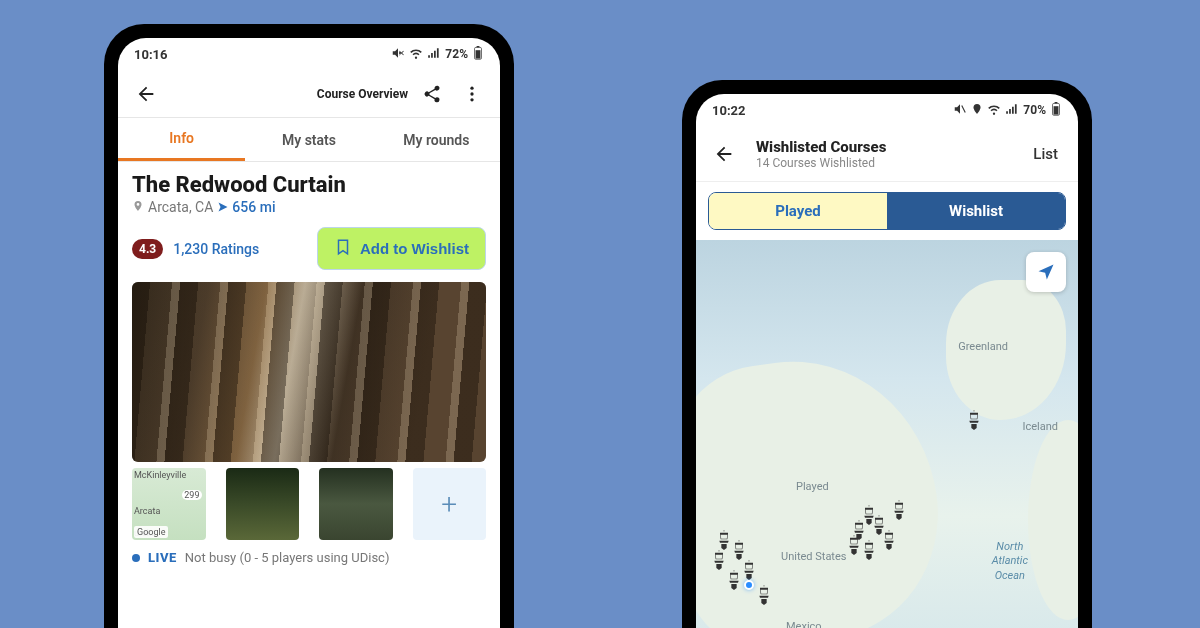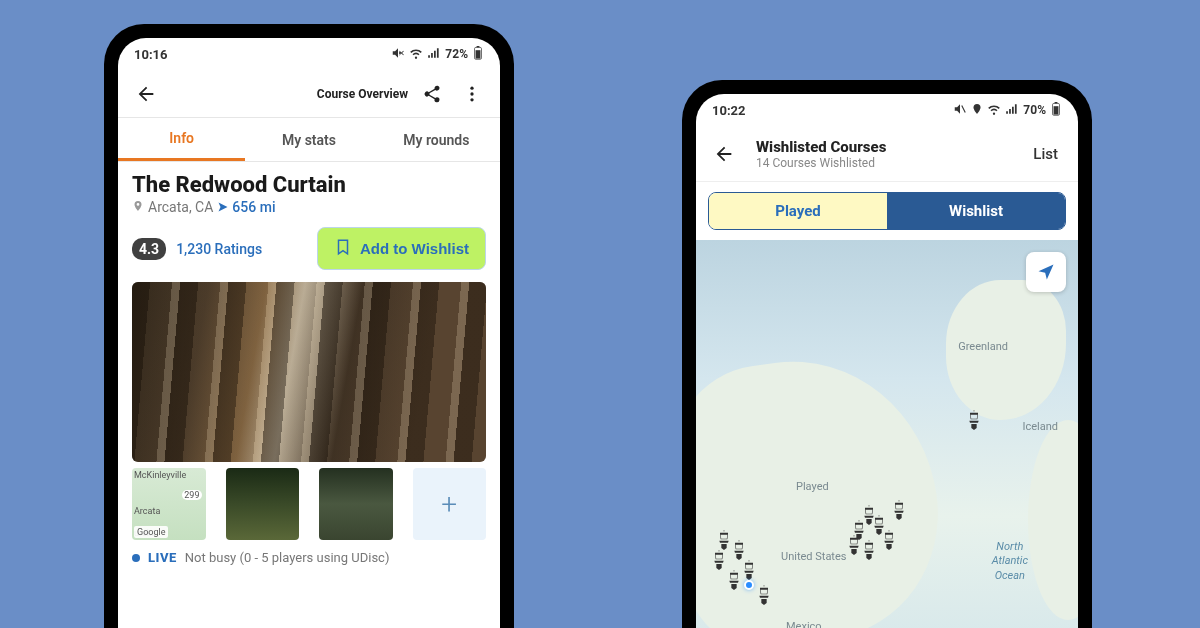--- a/index.html
+++ b/index.html
@@ -40,21 +40,21 @@
   .tabs {
     display: flex; height: 44px; border-bottom: 1px solid #e6e6e6;
   }
   .tab { flex: 1; display: flex; align-items: center; justify-content: center; font-size: 14px; font-weight: 600; color: #555; cursor: pointer;}
   .tab.active { color: #e87722; border-bottom: 3px solid #e87722; }
   .content { padding: 10px 14px; }
   .course-title { font-size: 22px; font-weight: 800; color: #1a1a1a; }
   .course-loc { display:flex; align-items:center; gap:4px; font-size: 14px; color: #777; margin-top: 2px;}
   .loc-dist { color: #2a6ebb; font-weight: 500; display:flex; align-items:center; gap:3px;}
   .row2 { display:flex; align-items:center; gap:10px; margin-top: 12px;}
-  .rating-pill { background: #404040; color:#fff; font-size:14px; font-weight:700; padding:3px 7px; border-radius:10px;}
+  .rating-pill { background: #7f1d1d; color:#fff; font-size:12px; font-weight:700; padding:3px 7px; border-radius:10px;}
   .ratings-count { color:#2a6ebb; font-size:14px; font-weight:500;}
   .wishlist-btn {
     margin-left:auto; display:flex; align-items:center; gap:8px;
     border:1.5px solid #bcd5ea; background:#bef264; color:#2a6ebb;
     font-size:15px; font-weight:700; padding:10px 16px; border-radius:8px; cursor:pointer;
   }
   .hero {
     margin-top:12px; width:100%; height:180px; border-radius:6px;
     background: linear-gradient(100deg, #2b2318 0%, #4a3b2a 20%, #8a6b45 35%, #d4c8b0 45%, #3b2f22 60%, #5a4632 80%);
     position:relative; overflow:hidden;

